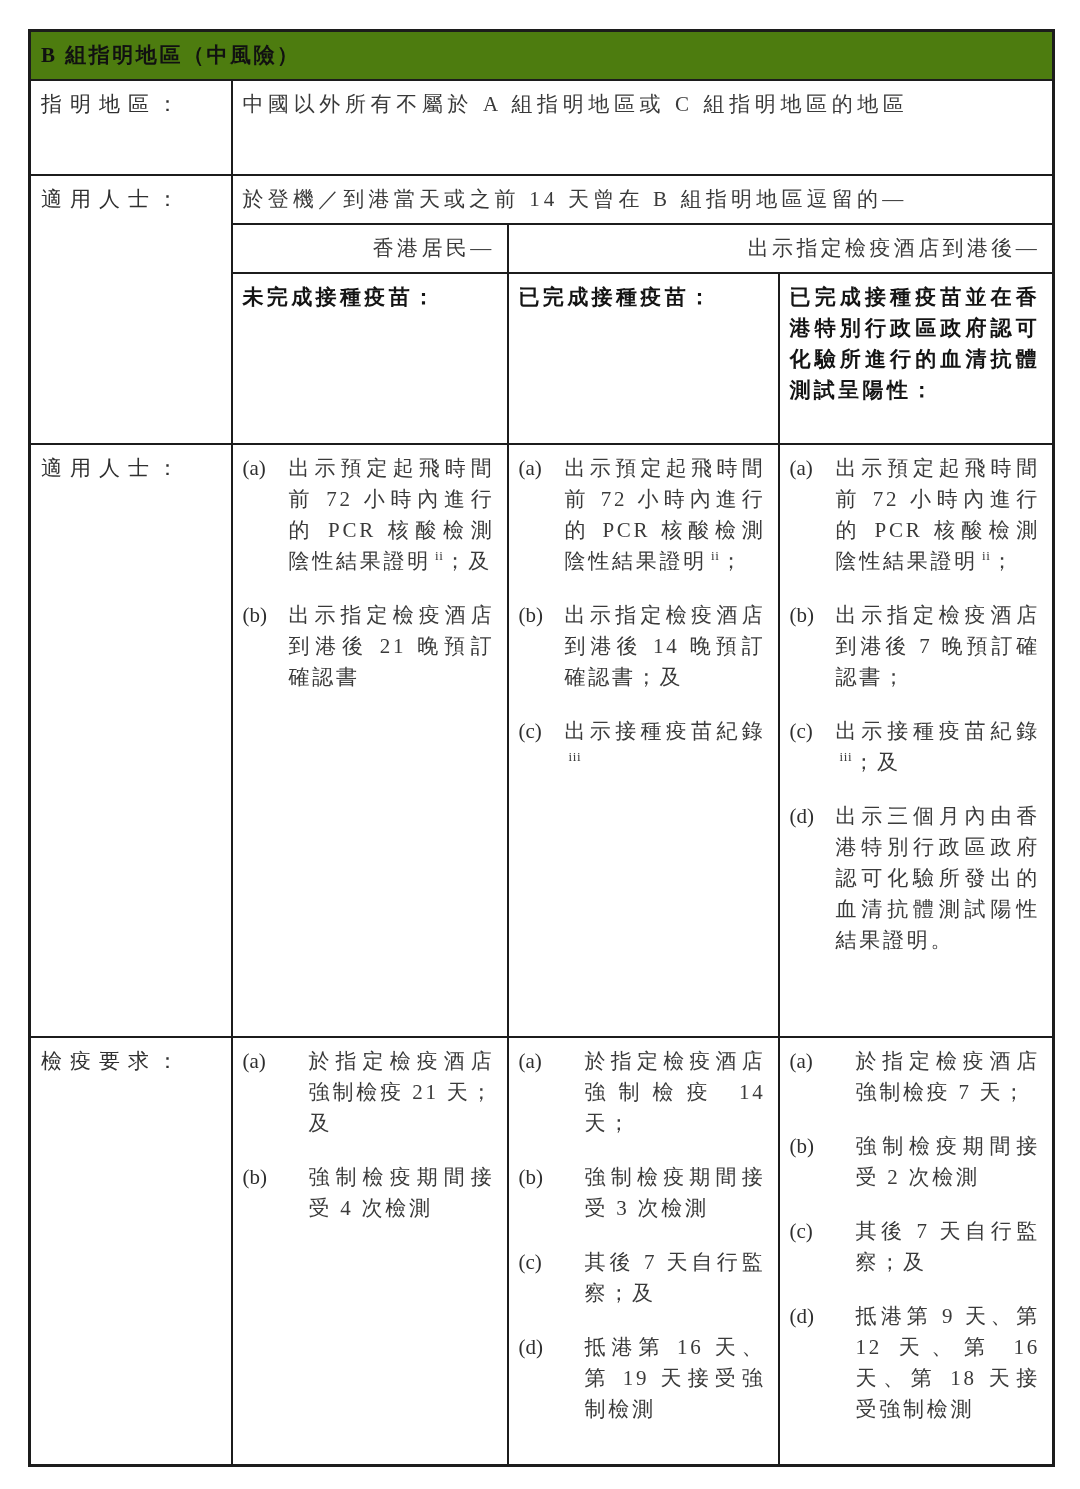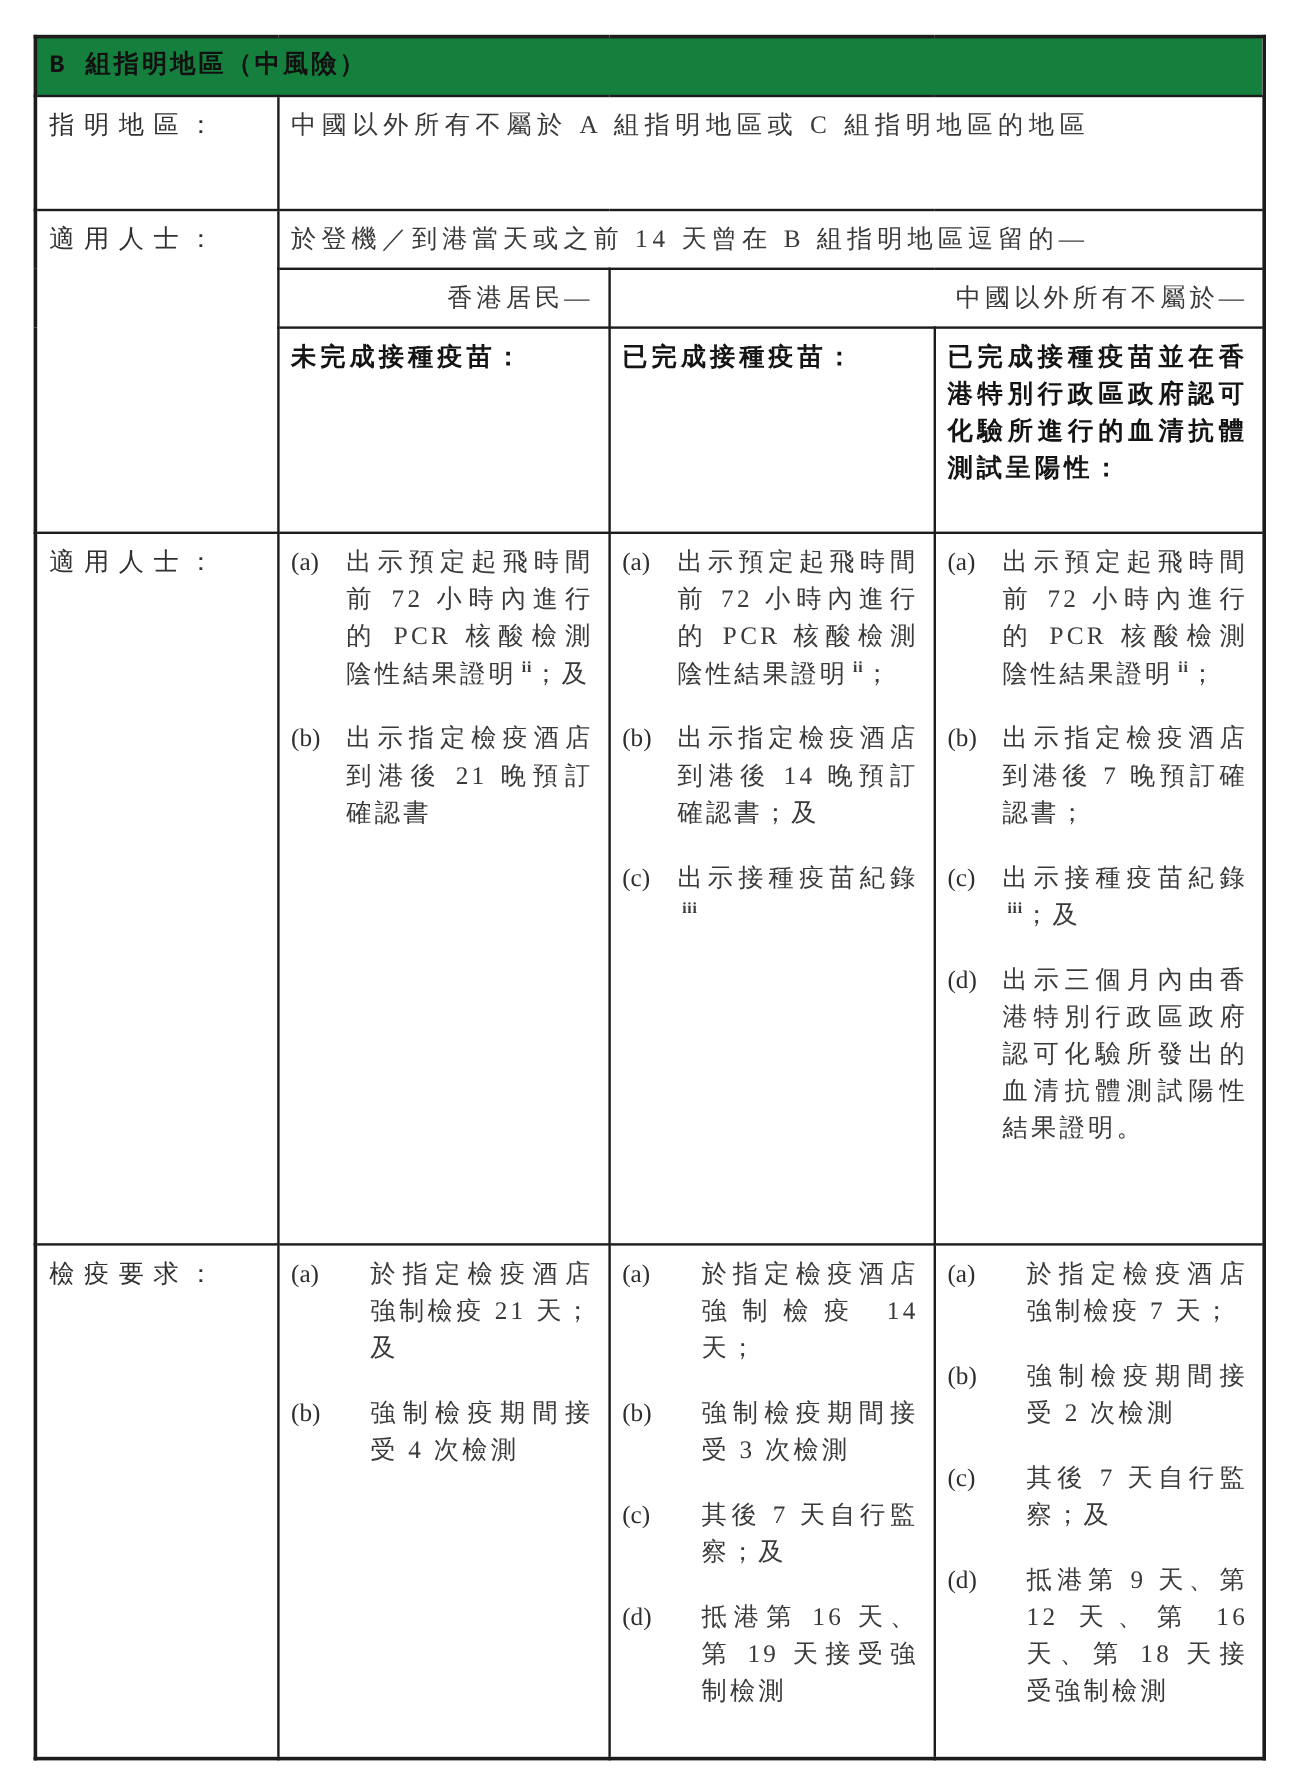--- a/index.html
+++ b/index.html
@@ -33,27 +33,26 @@
   
   tr.r-title      { height: 46px; }
   tr.r-area       { height: 95px; }
   tr.r-intro      { height: 45px; }
   tr.r-groups     { height: 46px; text-align: right; }
   tr.r-status     { height: 171px; }
   tr.r-boarding   { height: 593px; }
   tr.r-quarantine { height: 428px; }
 
   td.title-cell {
-    background: #15803d;
+    background: #4d7c0f;
     font-weight: bold;
     color: #111111;
     font-size: 24px;
     letter-spacing: 0.12em;
     padding: 8px 10px 6px 10px;
-    font-family: Liberation Mono, monospace;
   }
   td.label-cell {
     letter-spacing: 0.38em;
     color: #303030;
     padding-top: 10px;
   }
   td.value-cell {
     letter-spacing: 0.22em;
     text-align: justify;
     padding-top: 10px;
@@ -95,21 +94,20 @@
     letter-spacing: 0.13em;
     color: #3a3a3a;
   }
   .req-text sup {
     font-size: 13px;
     line-height: 0;
     letter-spacing: 0.05em;
     margin-left: 4px;
     margin-right: 1px;
     vertical-align: super;
-    font-weight: bold;
   }
 </style>
 </head>
 <body>
 
 <div class="sheet">
   <table class="doc-table">
     <colgroup>
       <col style="width:202px">
       <col style="width:276px">
@@ -127,21 +125,21 @@
       <td class="value-cell" colspan="3">中國以外所有不屬於 A 組指明地區或 C 組指明地區的地區</td>
     </tr>
 
     <tr class="r-intro">
       <td class="label-cell" rowspan="3">適用人士：</td>
       <td class="intro-cell" colspan="3">於登機／到港當天或之前 14 天曾在 B 組指明地區逗留的—</td>
     </tr>
 
     <tr class="r-groups">
       <td class="group-cell">香港居民—</td>
-      <td class="group-cell" colspan="2">中國以外所有不屬於—</td>
+      <td class="group-cell" colspan="2">出示指定檢疫酒店到港後—</td>
     </tr>
 
     <tr class="r-status">
       <td class="status-cell">未完成接種疫苗：</td>
       <td class="status-cell">已完成接種疫苗：</td>
       <td class="status-cell">已完成接種疫苗並在香港特別行政區政府認可化驗所進行的血清抗體測試呈陽性：</td>
     </tr>
 
     <tr class="r-boarding">
       <td class="label-cell">適用人士：</td>

